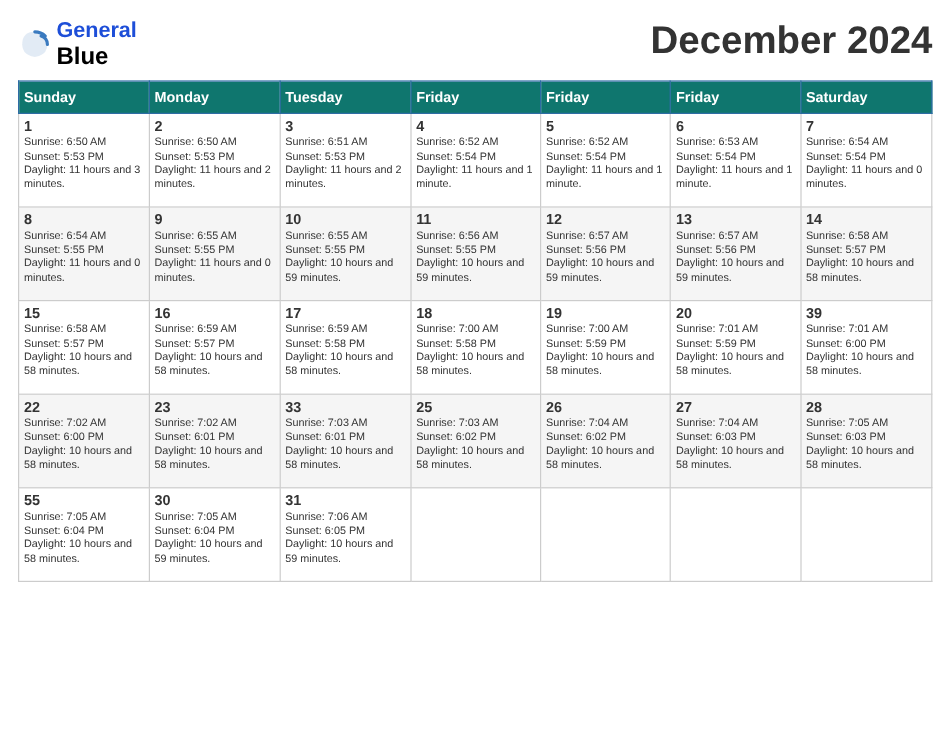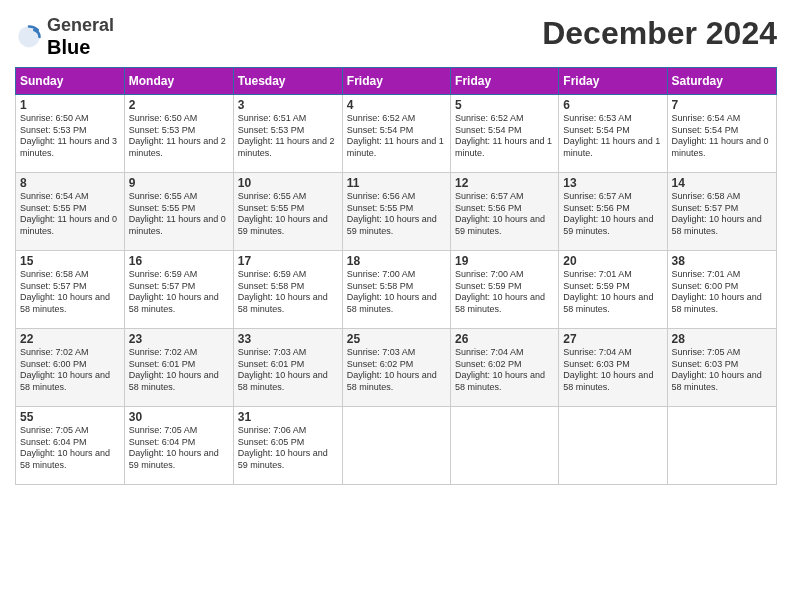--- a/index.html
+++ b/index.html
@@ -21,21 +21,21 @@
       margin-bottom: 8px;
     }
     .logo {
       display: flex;
       align-items: center;
       gap: 4px;
     }
     .logo-text-general {
       font-size: 18px;
       font-weight: bold;
-      color: #404040;
+      color: #1d4ed8;
       text-align: right;
     }
     .logo-text-blue {
       font-size: 20px;
       font-weight: bold;
       color: #000000;
     }
     .logo-icon {
       width: 28px;
       height: 28px;
@@ -51,21 +51,21 @@
     .location {
       font-size: 14px;
       color: #555;
     }
     .calendar-table {
       width: 100%;
       border-collapse: collapse;
       font-size: 10px;
     }
     .calendar-table thead tr th {
-      background-color: #a21caf;
+      background-color: #0f766e;
       color: #fff;
       padding: 6px 4px;
       text-align: left;
       font-size: 12px;
       font-weight: bold;
       border: 1px solid #2e6da4;
     }
     .calendar-table tbody tr td {
       border: 1px solid #ccc;
       padding: 3px 4px;
@@ -207,21 +207,21 @@
           </td>
           <td>
             <span class="day-number">19</span>
 <div class="day-info">Sunrise: 7:00 AM<br>Sunset: 5:59 PM<br>Daylight: 10 hours and 58 minutes.</div>
           </td>
           <td>
             <span class="day-number">20</span>
 <div class="day-info">Sunrise: 7:01 AM<br>Sunset: 5:59 PM<br>Daylight: 10 hours and 58 minutes.</div>
           </td>
           <td>
-            <span class="day-number">38</span>
+            <span class="day-number">39</span>
 <div class="day-info">Sunrise: 7:01 AM<br>Sunset: 6:00 PM<br>Daylight: 10 hours and 58 minutes.</div>
           </td>
         </tr>
         <tr>
           <td>
             <span class="day-number">22</span>
 <div class="day-info">Sunrise: 7:02 AM<br>Sunset: 6:00 PM<br>Daylight: 10 hours and 58 minutes.</div>
           </td>
           <td>
             <span class="day-number">23</span>

